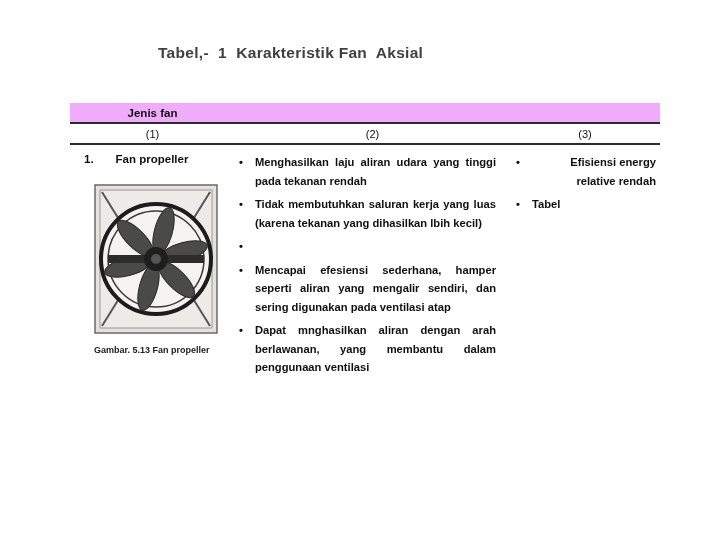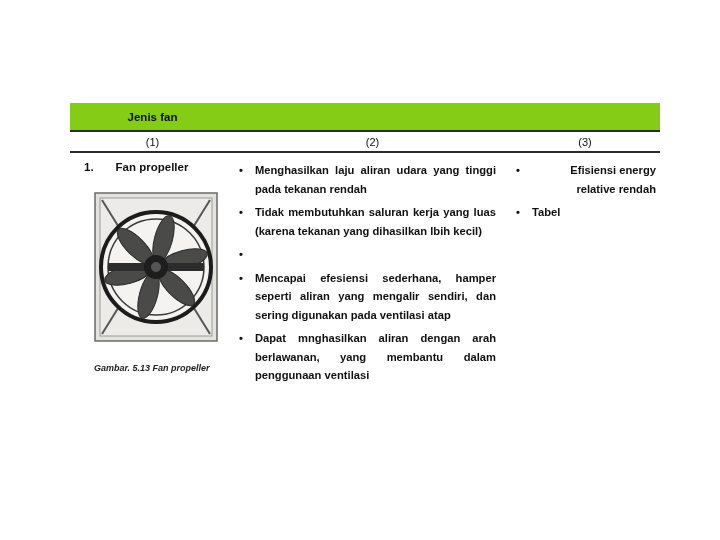--- a/index.html
+++ b/index.html
@@ -26,23 +26,23 @@
   .table {
     position:absolute;
     left:70px; top:103px;
     width:590px;
   }
   .grid-row {
     display:grid;
     grid-template-columns:165px 275px 150px;
   }
   .header-row {
-    background:#84cc16;
+    background:#f0abfc;
     border-bottom:2px solid #2b2b2b;
-    height:29px;
+    height:21px;
     align-items:center;
   }
   .header-cell {
     text-align:center;
     font-weight:bold;
     font-size:11.5px;
     color:#101010;
   }
   .num-row {
     border-bottom:2px solid #2b2b2b;
@@ -54,23 +54,22 @@
     font-size:11px;
     color:#101010;
   }
   .body-row { padding-top:8px; align-items:start; }
 
   .cell-jenis { padding-left:14px; }
   .jenis-head { display:flex; gap:22px; font-weight:bold; font-size:11.5px; }
   .fan-figure { margin:14px 0 0 10px; width:124px; }
   .fan-figure svg { display:block; }
   .fan-caption {
-    margin-top:16px;
+    margin-top:6px;
     font-size:9px;
-    font-style:italic;
     font-weight:bold;
     color:#222;
     white-space:nowrap;
   }
 
   .cell-kelebihan { padding:0 14px 0 4px; }
   .cell-kelemahan { padding:0 4px 0 6px; }
 
   .bullet-item {
     display:flex;
@@ -83,20 +82,21 @@
   }
   .bullet-item .marker { flex:0 0 auto; }
   .bullet-text { text-align:justify; }
   .cell-kelemahan .bullet-text { text-align:right; }
 </style>
 </head>
 <body>
 
 <div class="slide">
 
+  <div class="title">Tabel,-  1  Karakteristik Fan  Aksial</div>
 
   <div class="table">
 
     <div class="grid-row header-row">
       <div class="header-cell">Jenis fan</div>
     </div>
 
     <div class="grid-row num-row">
       <div class="num-cell">(1)</div>
       <div class="num-cell">(2)</div>

